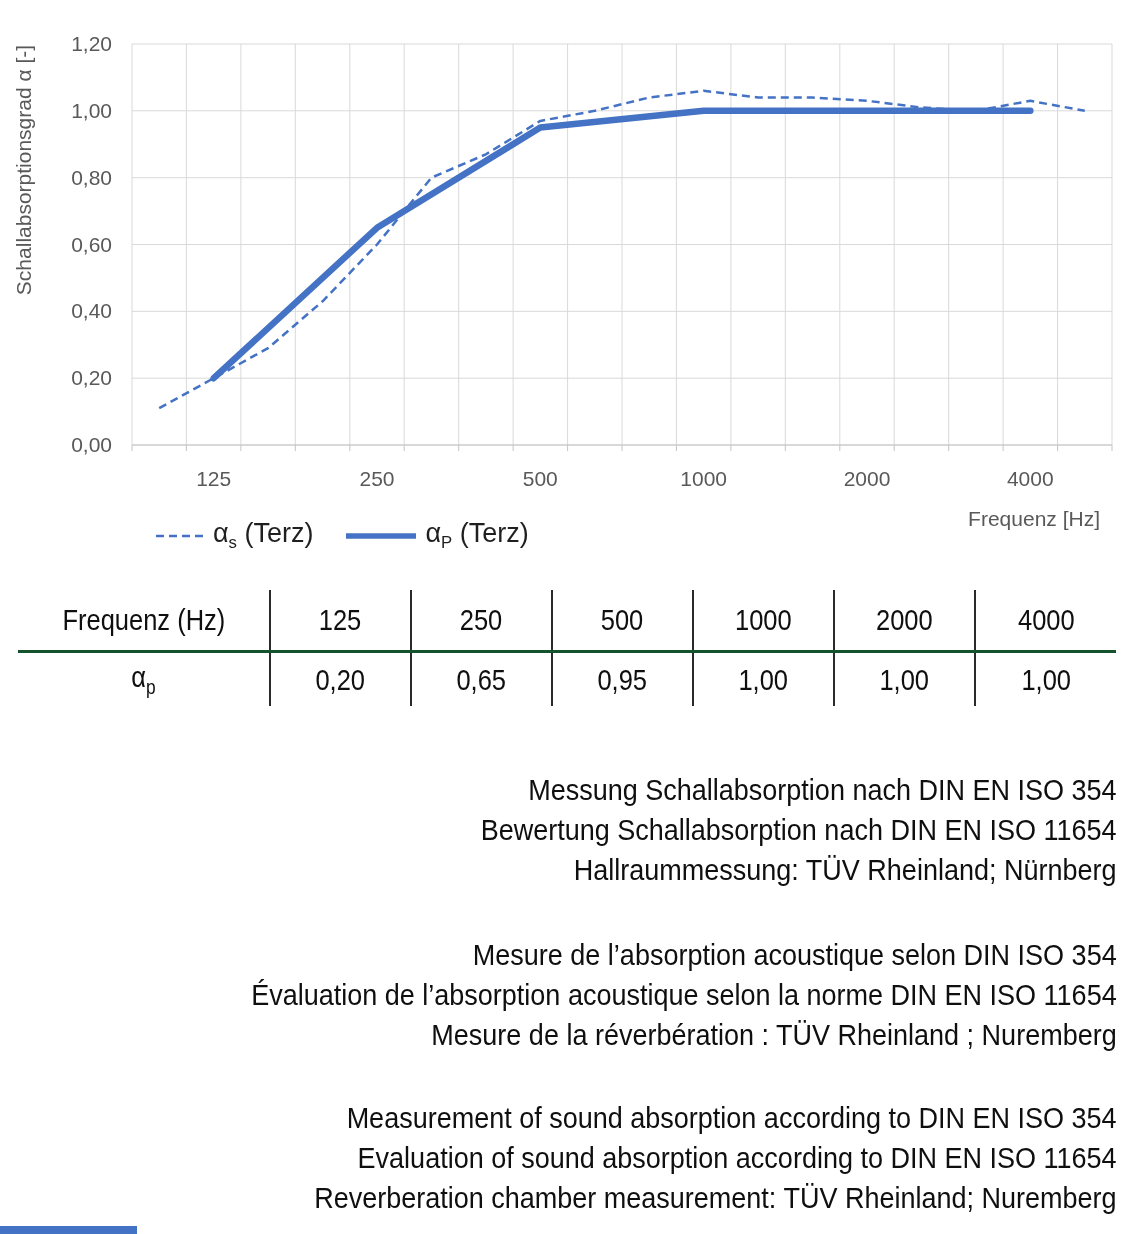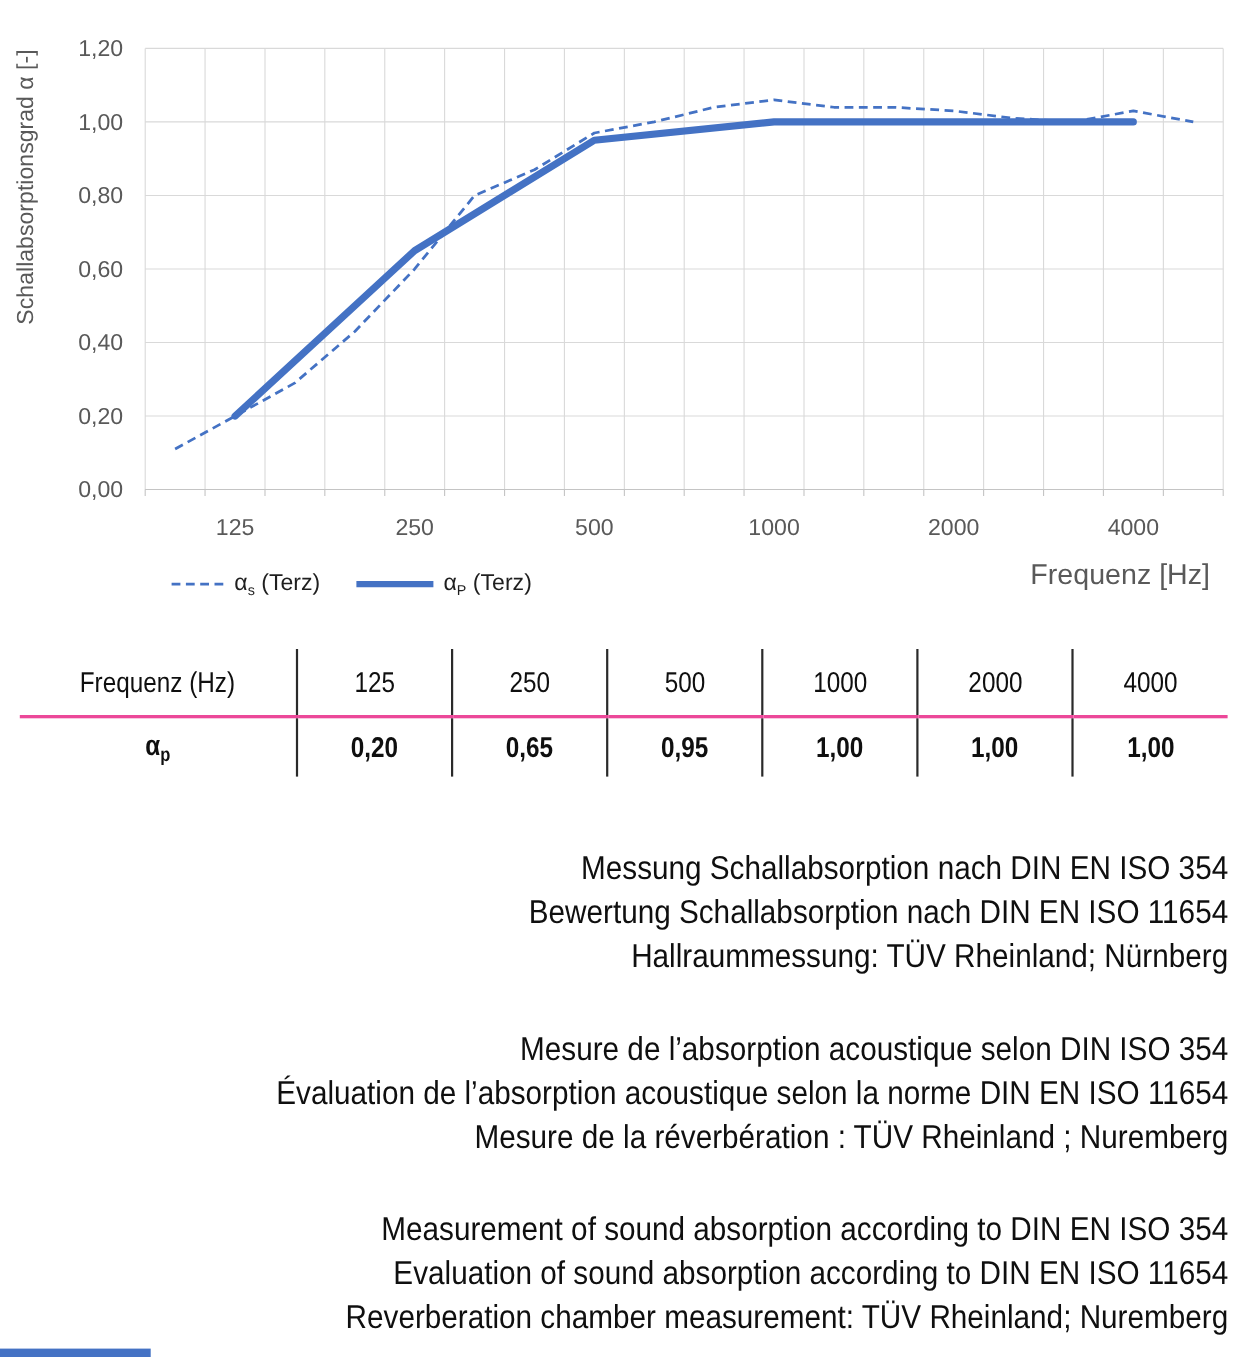--- a/index.html
+++ b/index.html
@@ -10,42 +10,42 @@
   
   #chart-svg{position:absolute;left:0;top:0;}
   #chart-svg text{font-family:"Liberation Sans",sans-serif;font-size:21px;fill:#595959;}
   .y-axis-title{
     position:absolute;left:24px;top:170px;
     transform:translate(-50%,-50%) rotate(-90deg);
     white-space:nowrap;font-size:21px;color:#595959;
   }
   .x-axis-title{
     position:absolute;right:35px;top:507px;
-    font-size:26px;color:#595959;white-space:nowrap;
+    font-size:21px;color:#595959;white-space:nowrap;
   }
   .legend{
     position:absolute;left:155px;top:518px;
     display:flex;align-items:center;
-    font-size:21px;color:#1f1f1f;white-space:nowrap;
+    font-size:27px;color:#1f1f1f;white-space:nowrap;
   }
   .legend svg{flex:0 0 auto;}
   .legend .lbl{margin-left:8px;}
   .legend .gap{width:32px;}
   .legend sub{font-size:0.62em;}
   
   .abs-table{
     position:absolute;left:18px;top:590px;width:1098px;
     border-collapse:collapse;table-layout:fixed;
-    font-size:26px;color:#0f0f0f;text-align:center;
+    font-size:30px;color:#0f0f0f;text-align:center;
   }
   .abs-table col.c0{width:252px;}
   .abs-table col.cn{width:141px;}
   .abs-table td{padding:0;}
   .abs-table tr.hdr td{height:60px;}
-  .abs-table tr.val td{height:53px;border-top:3px solid #ec4899;font-weight:bold;}
+  .abs-table tr.val td{height:53px;border-top:3px solid #14532d;}
   .abs-table td + td{border-left:2px solid #2a2a2a;}
   .cnd{display:inline-block;transform:scaleX(0.85);}
   .abs-table sub{font-size:0.68em;}
   
   .note{
     position:absolute;right:18px;text-align:right;
     font-size:30px;line-height:40px;color:#0f0f0f;white-space:nowrap;
     transform:scaleX(0.9);transform-origin:100% 0;
   }
   .note-de{top:770px;}

